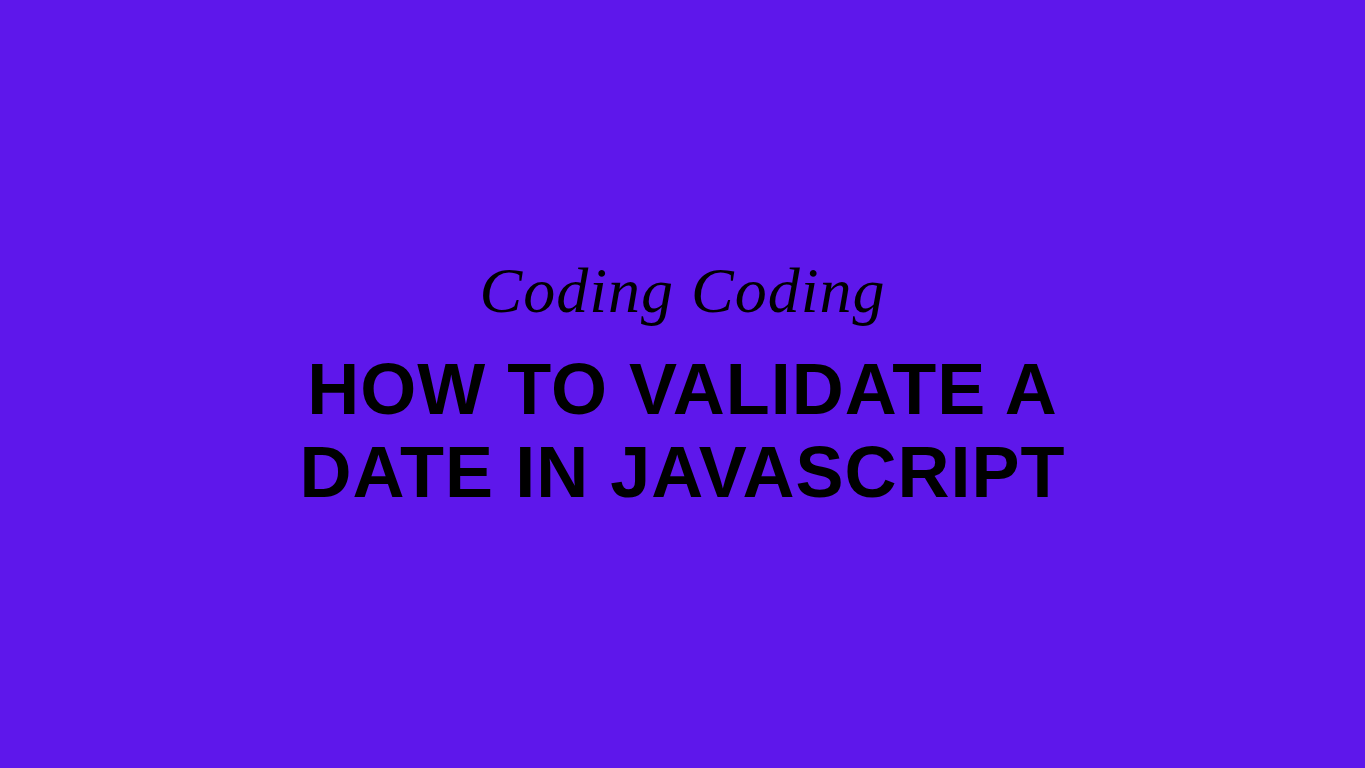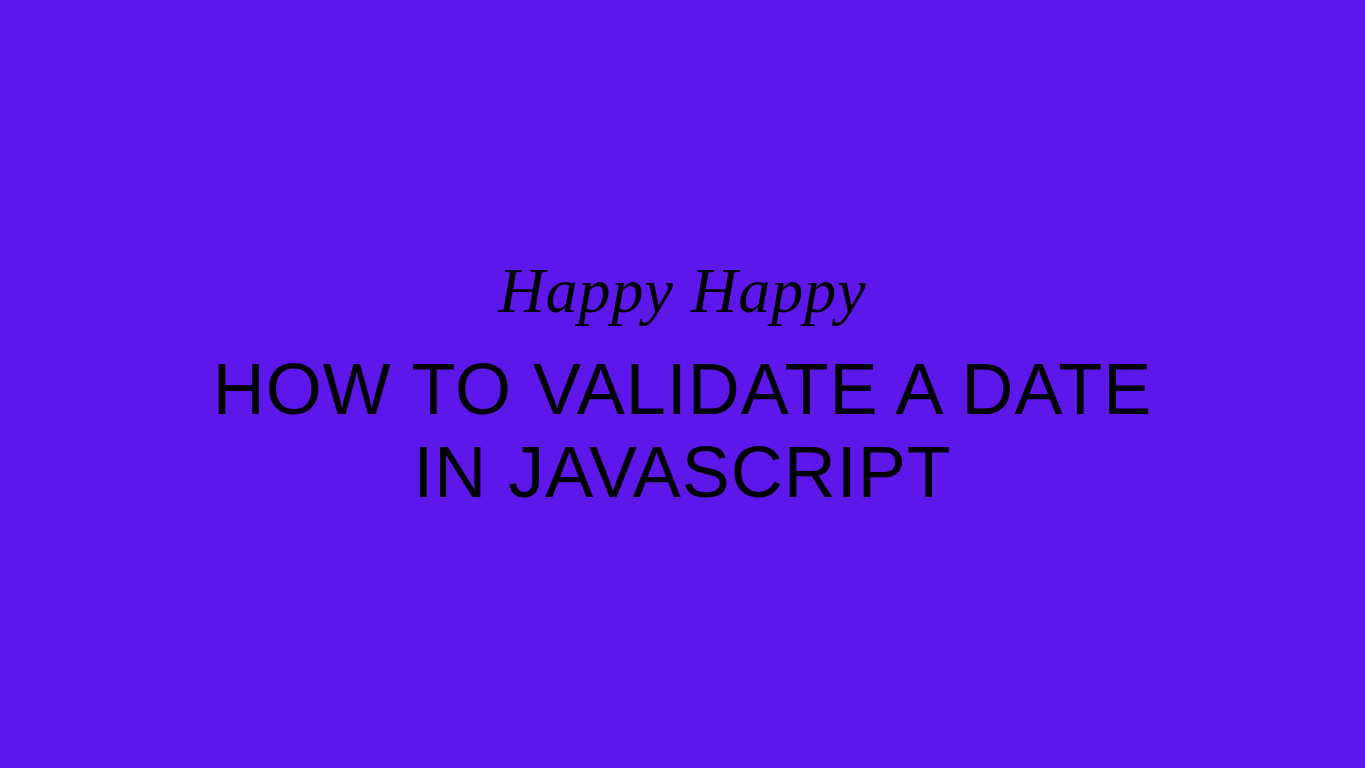--- a/index.html
+++ b/index.html
@@ -21,27 +21,27 @@
       font-family: 'Brush Script MT', 'Lucida Handwriting', cursive;
       font-style: italic;
       font-size: 64px;
       color: #000000;
       text-align: center;
       margin-bottom: 20px;
       letter-spacing: 1px;
     }
     .headline-text {
       font-family: 'Arial Black', 'Helvetica', sans-serif;
-      font-weight: 400;
+      font-weight: 700;
       font-size: 72px;
       color: #000000;
       text-align: center;
       text-transform: uppercase;
       line-height: 1.15;
       letter-spacing: 1px;
       max-width: 960px;
     }
   </style>
 </head>
 <body>
 
-<div class="script-text">Happy Happy</div>
+<div class="script-text">Coding Coding</div>
 <div class="headline-text">HOW TO VALIDATE A DATE IN JAVASCRIPT</div>
 
 </body></html>

